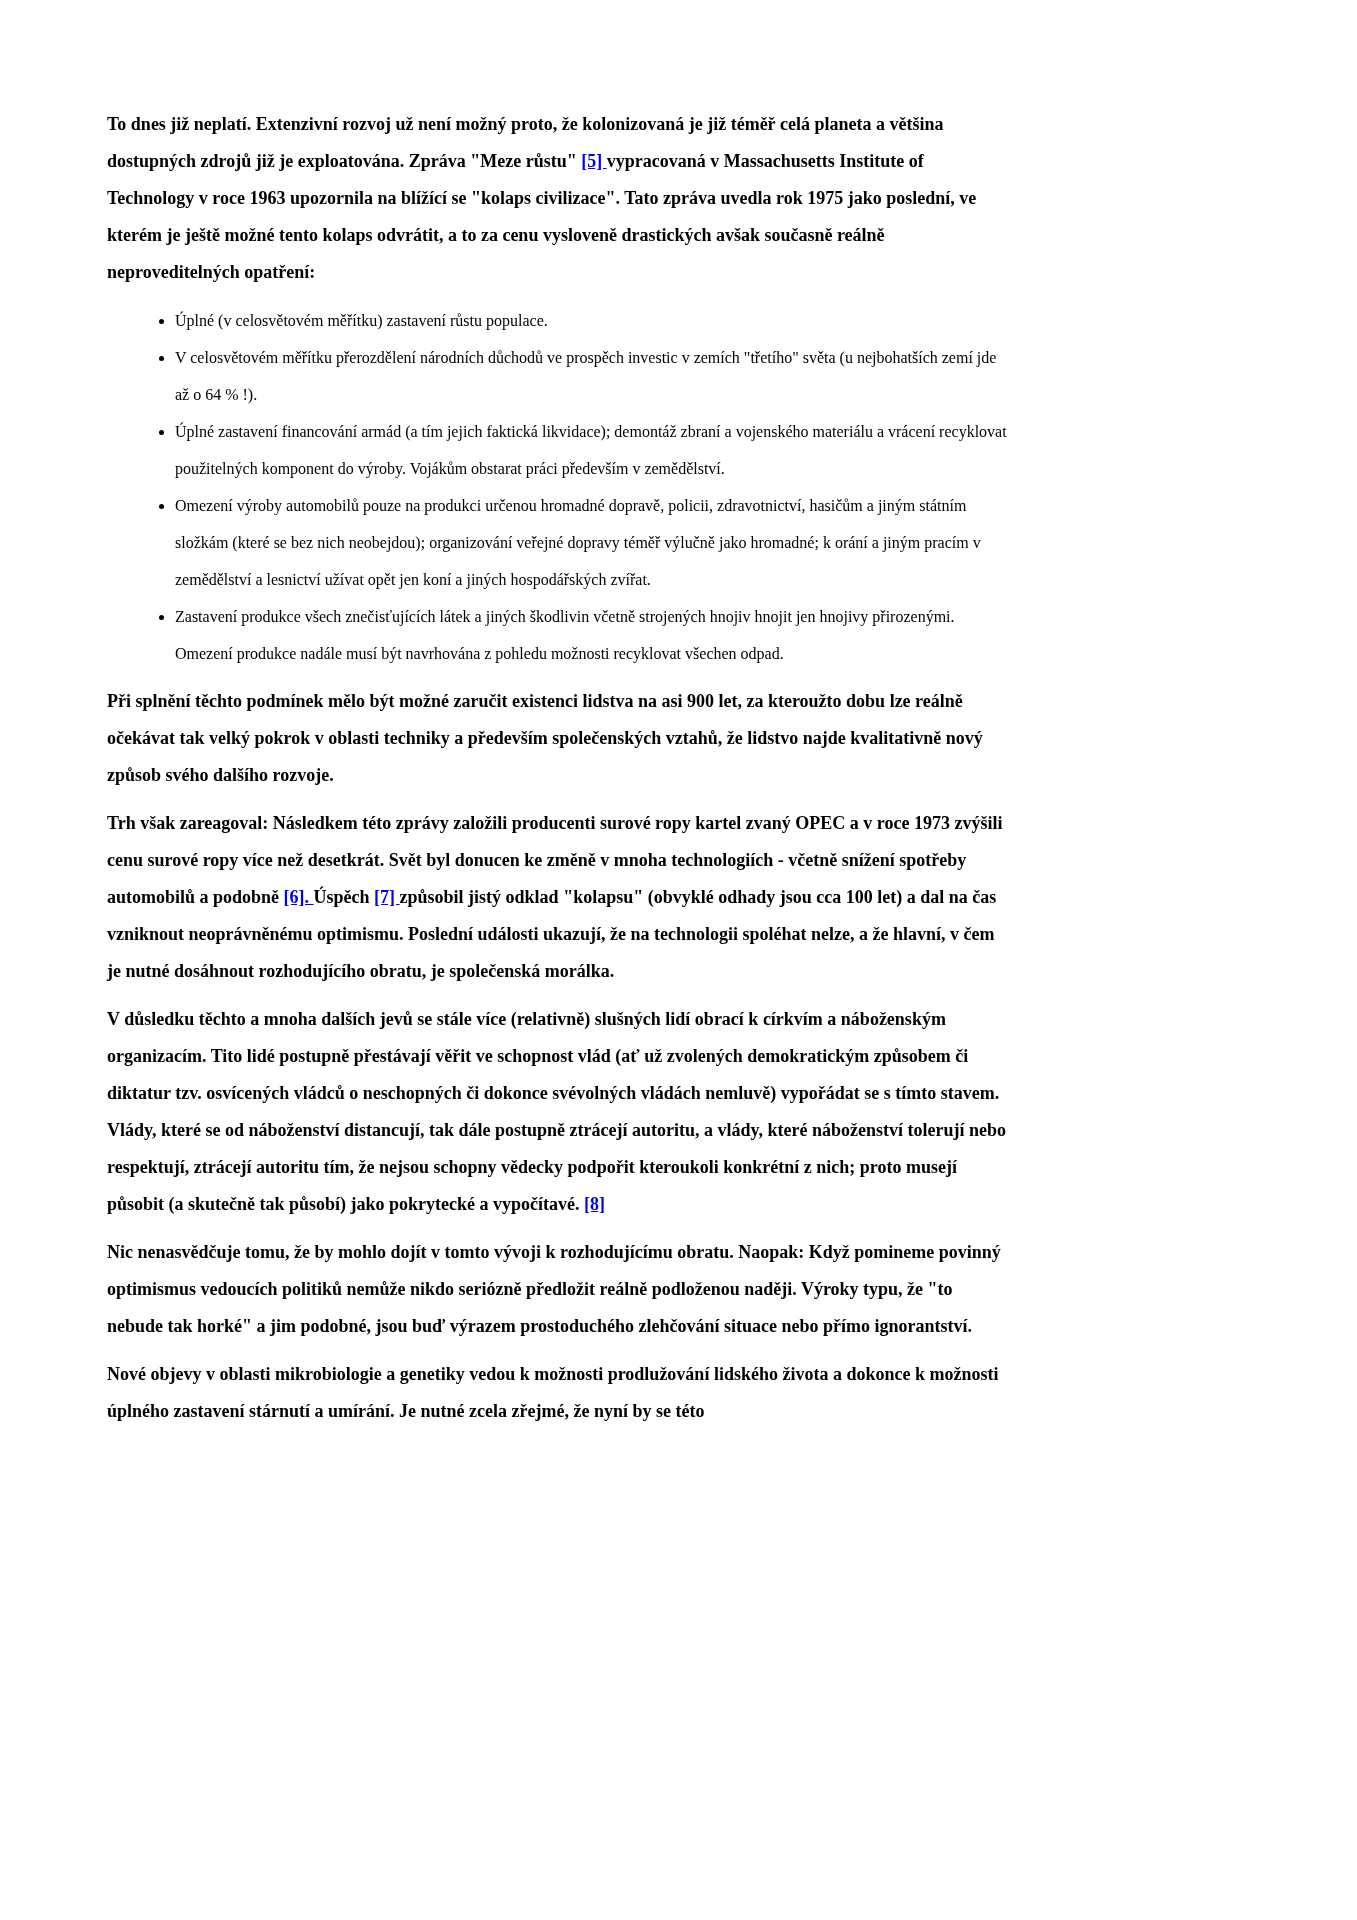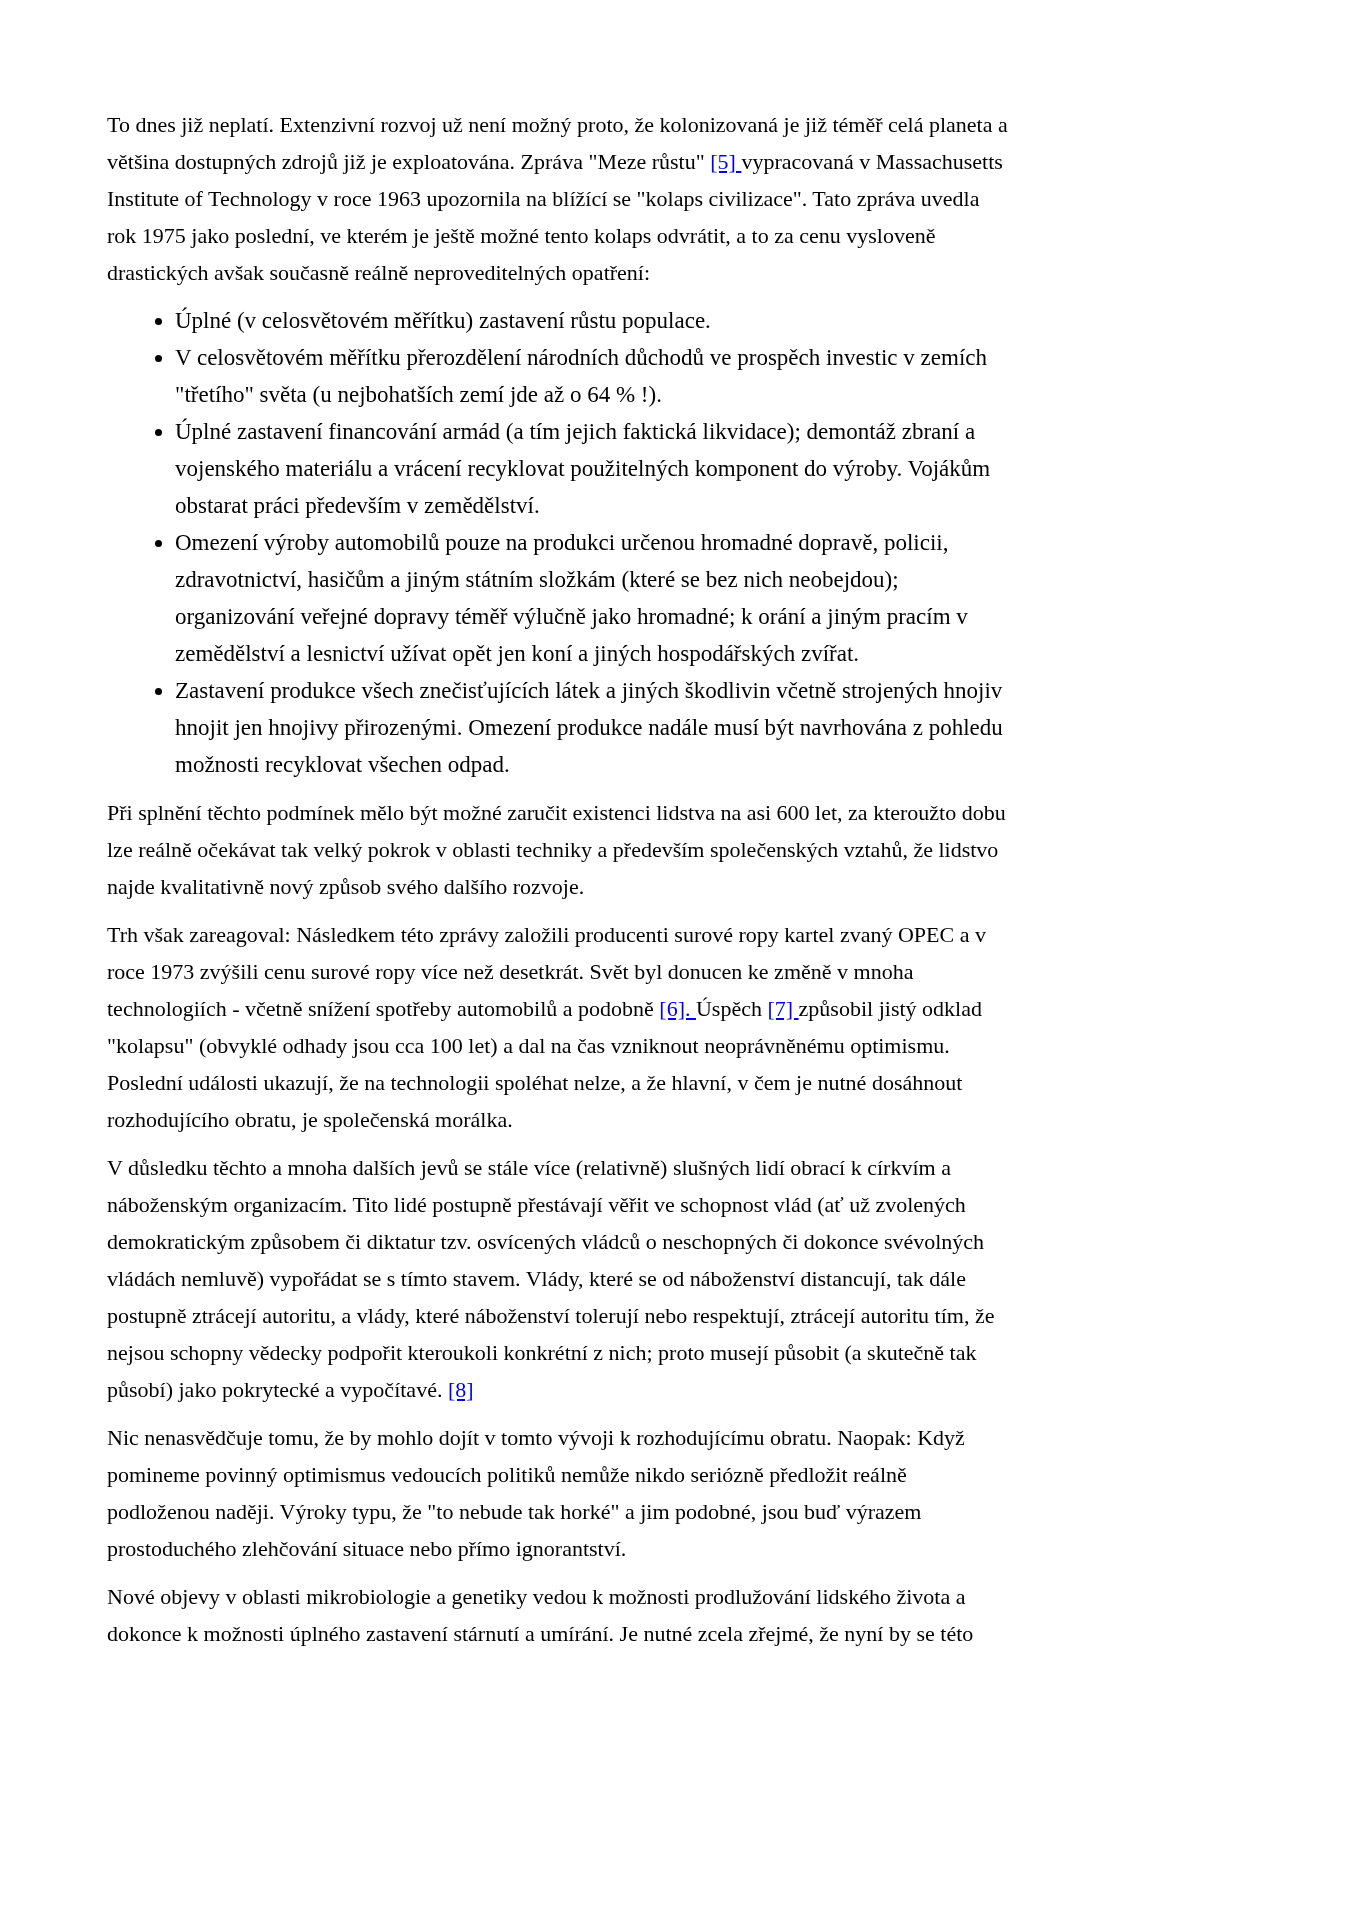--- a/index.html
+++ b/index.html
@@ -11,27 +11,28 @@
     background: var(--page-bg);
     color: var(--text-color);
     font-family: "Liberation Serif", "DejaVu Serif", serif;
     overflow: hidden;
   }
   .page {
     padding: 106px 0 0 107px;
     width: 1010px;
   }
   .para {
-    font-size: 22px;
+    font-size: 18px;
     line-height: 37px;
     margin: 0 0 11px 0;
     width: 903px;
+    font-weight: bold;
   }
   ul.bullets {
-    font-size: 23px;
+    font-size: 16px;
     line-height: 37px;
     margin: 0 0 11px 0;
     padding: 0 0 0 68px;
     width: 903px;
     list-style-type: disc;
   }
   ul.bullets li { margin: 0; padding: 0; }
   a.ref {
     color: var(--link-color);
     text-decoration: underline;
@@ -46,21 +47,21 @@
   <p class="para"><span>To dnes již neplatí. Extenzivní rozvoj už není možný proto, že kolonizovaná je již téměř celá planeta a většina dostupných zdrojů již je exploatována. Zpráva "Meze růstu" </span><a href="#" class="ref">[5] </a><span>vypracovaná v Massachusetts Institute of Technology v roce 1963 upozornila na blížící se "kolaps civilizace". Tato zpráva uvedla rok 1975 jako poslední, ve kterém je ještě možné tento kolaps odvrátit, a to za cenu vysloveně drastických avšak současně reálně neproveditelných opatření:</span></p>
 
   <ul class="bullets">
     <li>Úplné (v celosvětovém měřítku) zastavení růstu populace.</li>
     <li>V celosvětovém měřítku přerozdělení národních důchodů ve prospěch investic v zemích "třetího" světa (u nejbohatších zemí jde až o 64 % !).</li>
     <li>Úplné zastavení financování armád (a tím jejich faktická likvidace); demontáž zbraní a vojenského materiálu a vrácení recyklovat použitelných komponent do výroby. Vojákům obstarat práci především v zemědělství.</li>
     <li>Omezení výroby automobilů pouze na produkci určenou hromadné dopravě, policii, zdravotnictví, hasičům a jiným státním složkám (které se bez nich neobejdou); organizování veřejné dopravy téměř výlučně jako hromadné; k orání a jiným pracím v zemědělství a lesnictví užívat opět jen koní a jiných hospodářských zvířat.</li>
     <li>Zastavení produkce všech znečisťujících látek a jiných škodlivin včetně strojených hnojiv hnojit jen hnojivy přirozenými. Omezení produkce nadále musí být navrhována z pohledu možnosti recyklovat všechen odpad.</li>
   </ul>
 
-  <p class="para">Při splnění těchto podmínek mělo být možné zaručit existenci lidstva na asi 600 let, za kteroužto dobu lze reálně očekávat tak velký pokrok v oblasti techniky a především společenských vztahů, že lidstvo najde kvalitativně nový způsob svého dalšího rozvoje.</p>
+  <p class="para">Při splnění těchto podmínek mělo být možné zaručit existenci lidstva na asi 900 let, za kteroužto dobu lze reálně očekávat tak velký pokrok v oblasti techniky a především společenských vztahů, že lidstvo najde kvalitativně nový způsob svého dalšího rozvoje.</p>
 
 
   <p class="para"><span>Trh však zareagoval: Následkem této zprávy založili producenti surové ropy kartel zvaný OPEC a v roce 1973 zvýšili cenu surové ropy více než desetkrát. Svět byl donucen ke změně v mnoha technologiích - včetně snížení spotřeby automobilů a podobně </span><a href="#" class="ref">[6]. </a><span>Úspěch </span><a href="#" class="ref">[7] </a><span>způsobil jistý odklad "kolapsu" (obvyklé odhady jsou cca 100 let) a dal na čas vzniknout neoprávněnému optimismu. Poslední události ukazují, že na technologii spoléhat nelze, a že hlavní, v čem je nutné dosáhnout rozhodujícího obratu, je společenská morálka.</span></p>
 
   <p class="para"><span>V důsledku těchto a mnoha dalších jevů se stále více (relativně) slušných lidí obrací k církvím a náboženským organizacím. Tito lidé postupně přestávají věřit ve schopnost vlád (ať už zvolených demokratickým způsobem či diktatur tzv. osvícených vládců o neschopných či dokonce svévolných vládách nemluvě) vypořádat se s tímto stavem. Vlády, které se od náboženství distancují, tak dále postupně ztrácejí autoritu, a vlády, které náboženství tolerují nebo respektují, ztrácejí autoritu tím, že nejsou schopny vědecky podpořit kteroukoli konkrétní z nich; proto musejí působit (a skutečně tak působí) jako pokrytecké a vypočítavé. </span><a href="#" class="ref">[8]</a></p>
 
   <p class="para">Nic nenasvědčuje tomu, že by mohlo dojít v tomto vývoji k rozhodujícímu obratu. Naopak: Když pomineme povinný optimismus vedoucích politiků nemůže nikdo seriózně předložit reálně podloženou naději. Výroky typu, že "to nebude tak horké" a jim podobné, jsou buď výrazem prostoduchého zlehčování situace nebo přímo ignorantství.</p>
 
   <p class="para">Nové objevy v oblasti mikrobiologie a genetiky vedou k možnosti prodlužování lidského života a dokonce k možnosti úplného zastavení stárnutí a umírání. Je nutné zcela zřejmé, že nyní by se této</p>
 

